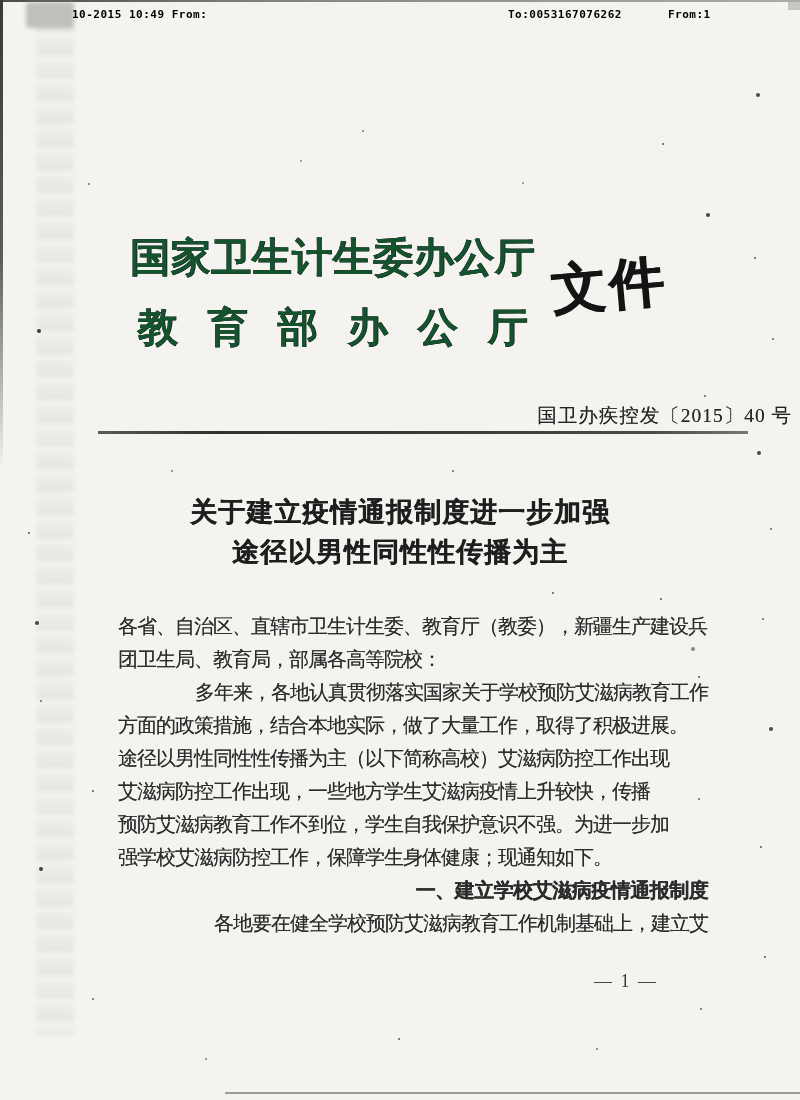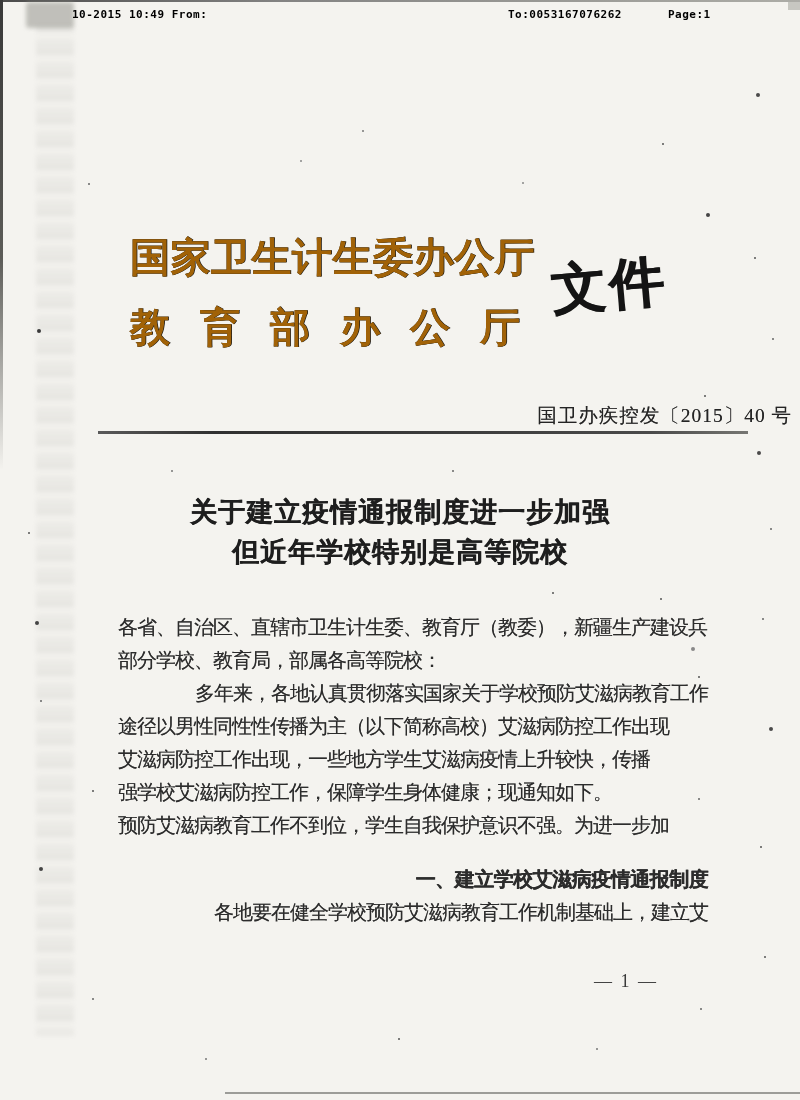--- a/index.html
+++ b/index.html
@@ -43,22 +43,22 @@
   
   .fax-header { position:absolute; top:8px; left:0; width:100%; height:18px;
     font-family:"DejaVu Sans Mono","Liberation Mono",monospace;
     font-size:11px; font-weight:bold; color:#000000; letter-spacing:.5px; }
   .fax-ts { position:absolute; left:72px; top:0; }
   .fax-to { position:absolute; left:508px; top:0; }
   .fax-pg { position:absolute; left:668px; top:0; }
 
   
   .letterhead { position:absolute; left:130px; top:230px; }
-  .org1, .org2 { font-size:40px; line-height:56px; font-weight:bold; color:#a16207;
-    text-shadow:.7px 0 0 #1b1b1b, 0 .4px 0 #1b1b1b; white-space:nowrap; }
+  .org1, .org2 { font-size:40px; line-height:56px; font-weight:bold; color:#14532d;
+    text-shadow:.7px 0 0 #1b1b1b, 0 .4px 0 #1b1b1b; white-space:nowrap;text-align:center; }
   .org1 { letter-spacing:.5px; }
   .org2 { letter-spacing:30px; margin-right:-30px; margin-top:14px; }
   .doctype { position:absolute; left:551px; top:253px; font-size:55px; line-height:66px;
     font-weight:bold; color:#141414; transform:rotate(-5deg); letter-spacing:3px;
     text-shadow:1px 0 0 #141414; white-space:nowrap; }
 
   
   .doc-number { position:absolute; top:402px; left:0; width:792px; text-align:right;
     font-size:19.5px; color:#242424; letter-spacing:1px; text-shadow:0 0 .5px rgba(30,30,30,.6); }
   .rule { position:absolute; top:431px; left:98px; width:650px; height:3px;
@@ -66,23 +66,23 @@
 
   
   .title { position:absolute; top:492px; left:0; width:800px; text-align:center;
     font-size:27px; font-weight:bold; color:#1e1e1e; line-height:40px; letter-spacing:1px;
     text-shadow:.5px 0 0 #1e1e1e; }
 
   
   .body-text { position:absolute; top:611px; left:118px; width:590px;
     font-size:20px; line-height:33px; color:#2c2c2c; letter-spacing:-1px;
     text-shadow:0 0 .5px rgba(40,40,40,.65); }
-  .ln { white-space:nowrap; }
+  .ln { white-space:nowrap;font-family:Liberation Mono, monospace; }
   .ln.indent { padding-left:42px;text-align:right; }
-  .ln.heading { font-weight:bold; letter-spacing:-.5px; text-shadow:.4px 0 0 #2c2c2c;margin-top:21px; }
+  .ln.heading { font-weight:bold; letter-spacing:-.5px; text-shadow:.4px 0 0 #2c2c2c; }
 
   
   .footer-page { position:absolute; top:971px; left:594px; font-size:18px;
     color:#3a3a3a; letter-spacing:2px; white-space:nowrap; }
 </style>
 </head>
 <body>
 
 <div class="page">
 
@@ -90,44 +90,45 @@
   <div class="edge-left"></div>
   <div class="edge-bottom"></div>
   <div class="corner-right"></div>
   <div class="smudge-top"></div>
   <div class="smudge-band"></div>
   <div class="noise"></div>
 
   <div class="fax-header">
     <span class="fax-ts">10-2015 10:49 From:</span>
     <span class="fax-to">To:0053167076262</span>
-    <span class="fax-pg">Page:1</span>
+    <span class="fax-pg">From:1</span>
   </div>
 
   <div class="letterhead">
     <div class="org1">国家卫生计生委办公厅</div>
     <div class="org2">教育部办公厅</div>
   </div>
   <div class="doctype">文件</div>
 
   <div class="doc-number">国卫办疾控发〔2015〕40 号</div>
   <div class="rule"></div>
 
   <div class="title">
     <div>关于建立疫情通报制度进一步加强</div>
-    <div>但近年学校特别是高等院校</div>
+    <div>途径以男性同性性传播为主</div>
   </div>
 
   <div class="body-text">
     <div class="ln">各省、自治区、直辖市卫生计生委、教育厅（教委），新疆生产建设兵</div>
-    <div class="ln">部分学校、教育局，部属各高等院校：</div>
+    <div class="ln">团卫生局、教育局，部属各高等院校：</div>
     <div class="ln indent">多年来，各地认真贯彻落实国家关于学校预防艾滋病教育工作</div>
+    <div class="ln">方面的政策措施，结合本地实际，做了大量工作，取得了积极进展。</div>
     <div class="ln">途径以男性同性性传播为主（以下简称高校）艾滋病防控工作出现</div>
     <div class="ln">艾滋病防控工作出现，一些地方学生艾滋病疫情上升较快，传播</div>
+    <div class="ln">预防艾滋病教育工作不到位，学生自我保护意识不强。为进一步加</div>
     <div class="ln">强学校艾滋病防控工作，保障学生身体健康；现通知如下。</div>
-    <div class="ln">预防艾滋病教育工作不到位，学生自我保护意识不强。为进一步加</div>
     <div class="ln indent heading">一、建立学校艾滋病疫情通报制度</div>
     <div class="ln indent">各地要在健全学校预防艾滋病教育工作机制基础上，建立艾</div>
   </div>
 
   <div class="footer-page">— 1 —</div>
 
 </div>
 
 </body></html>

